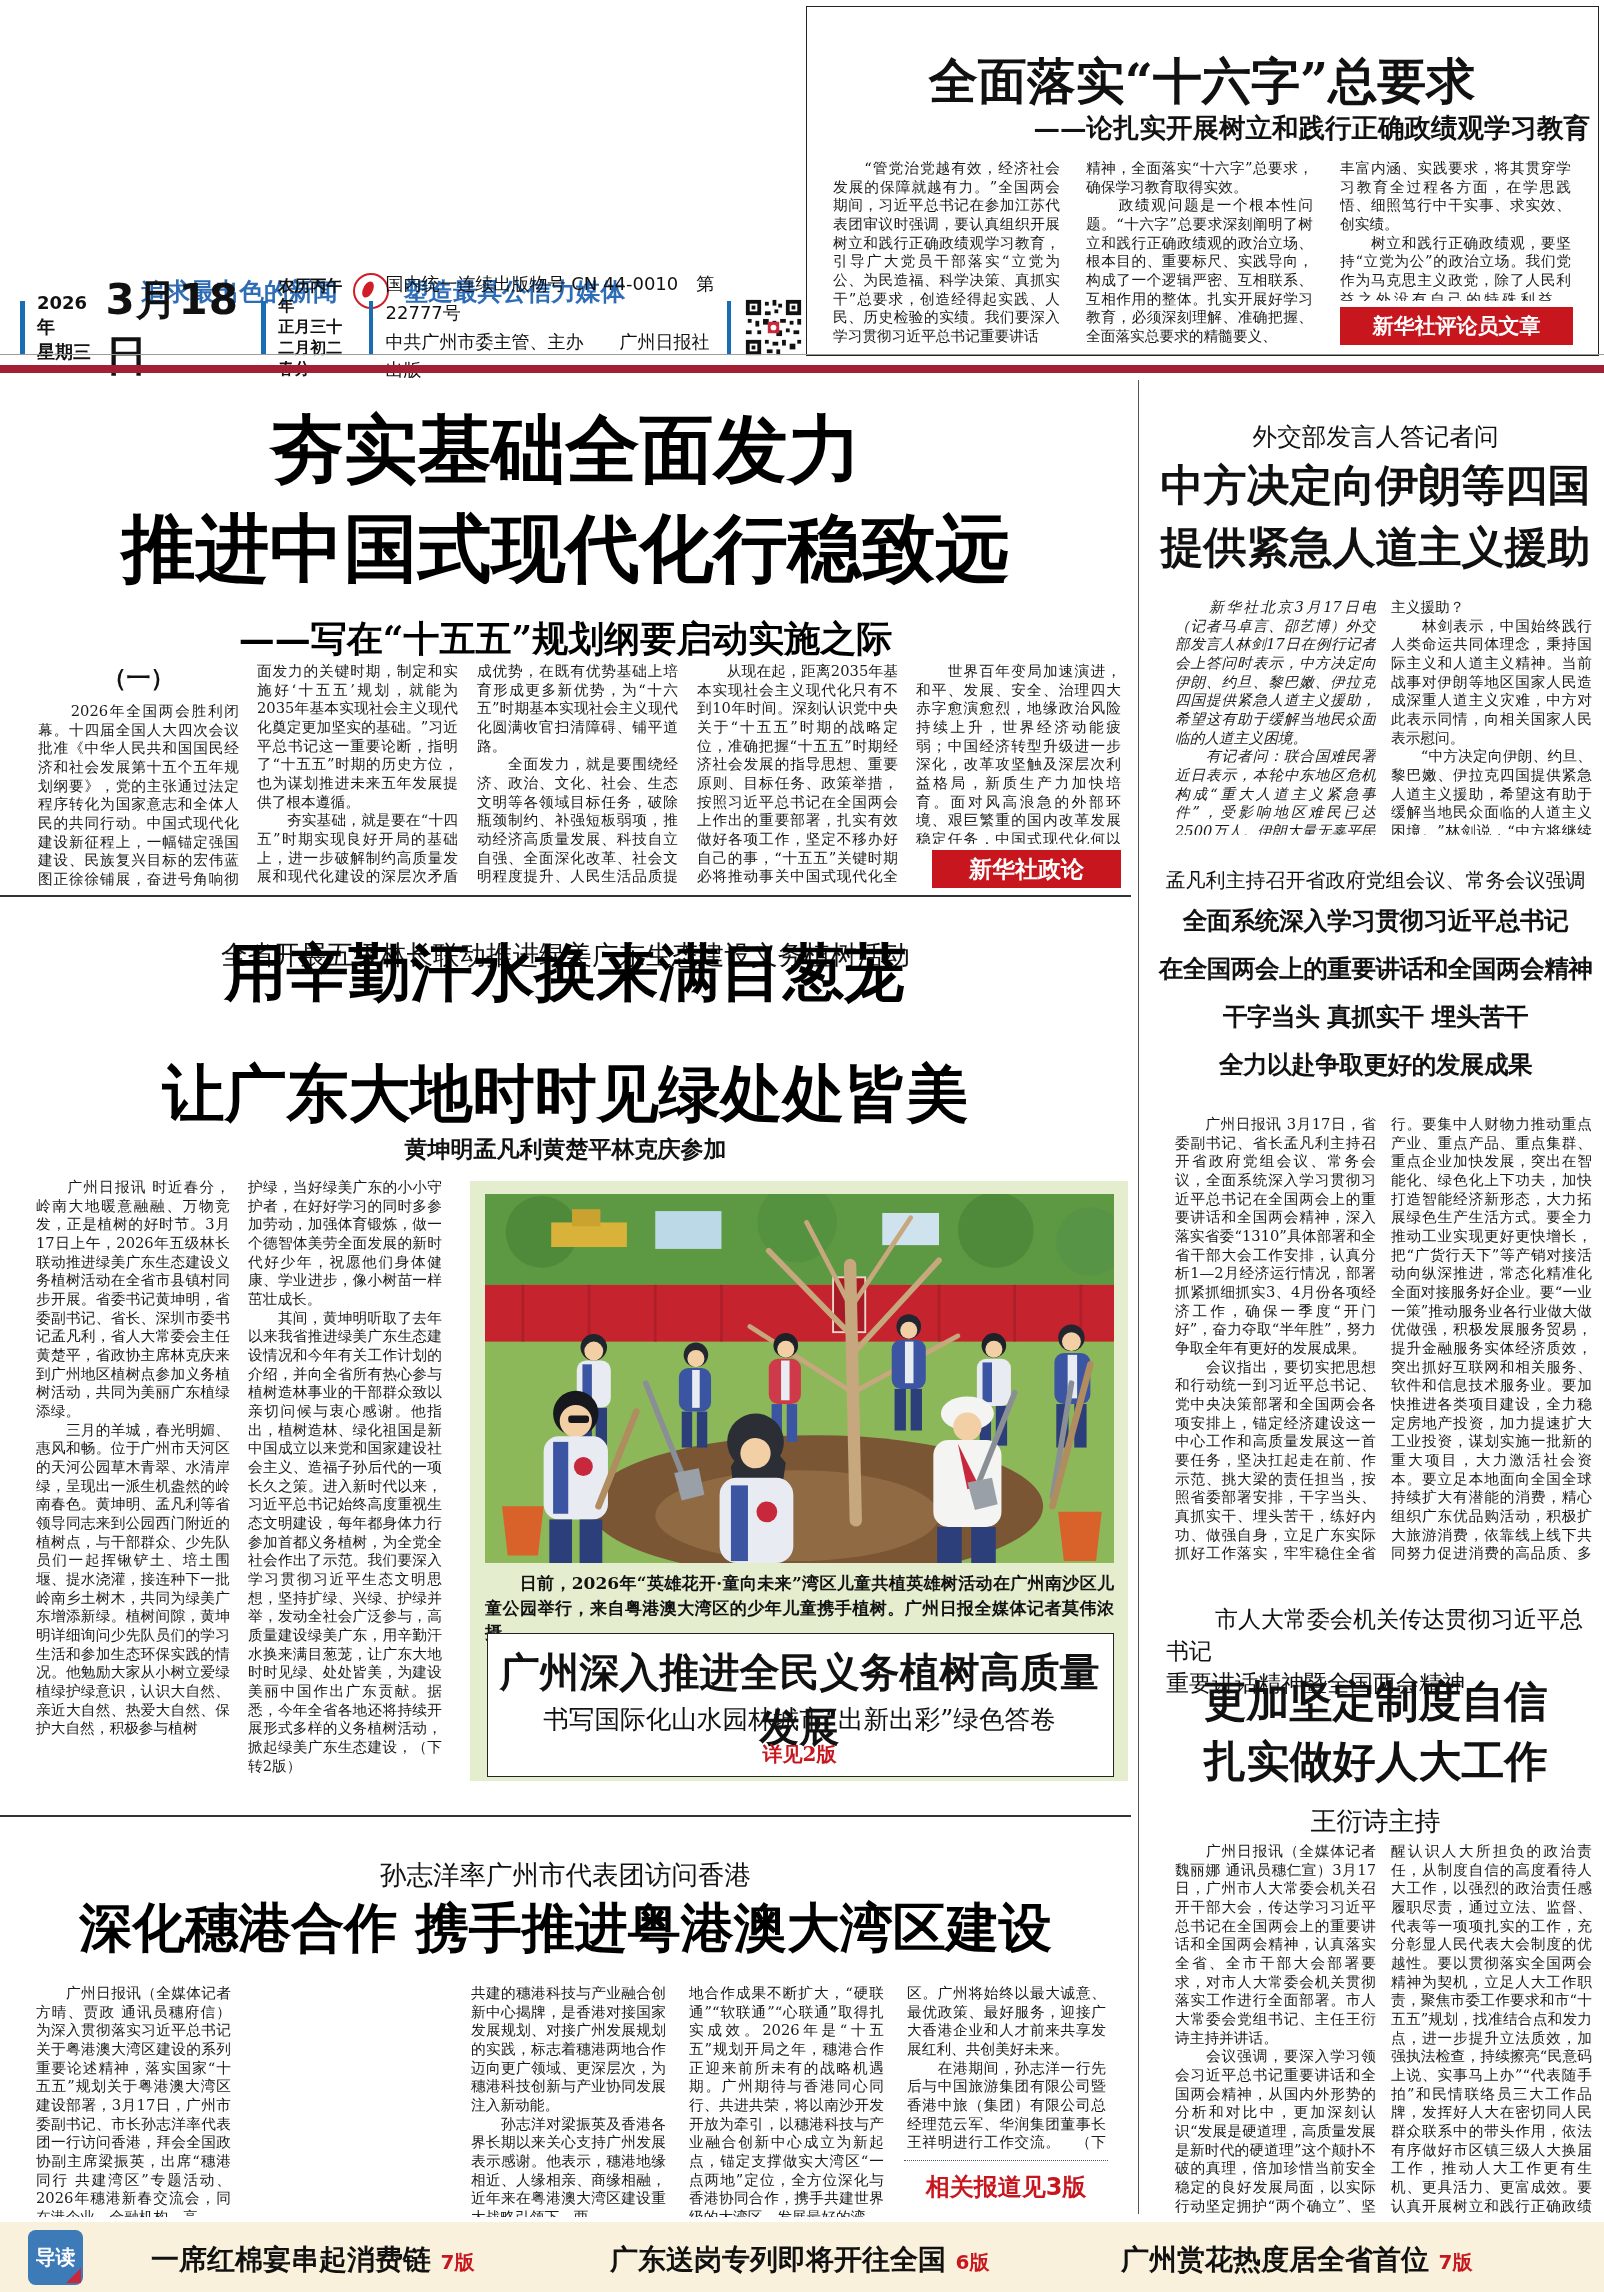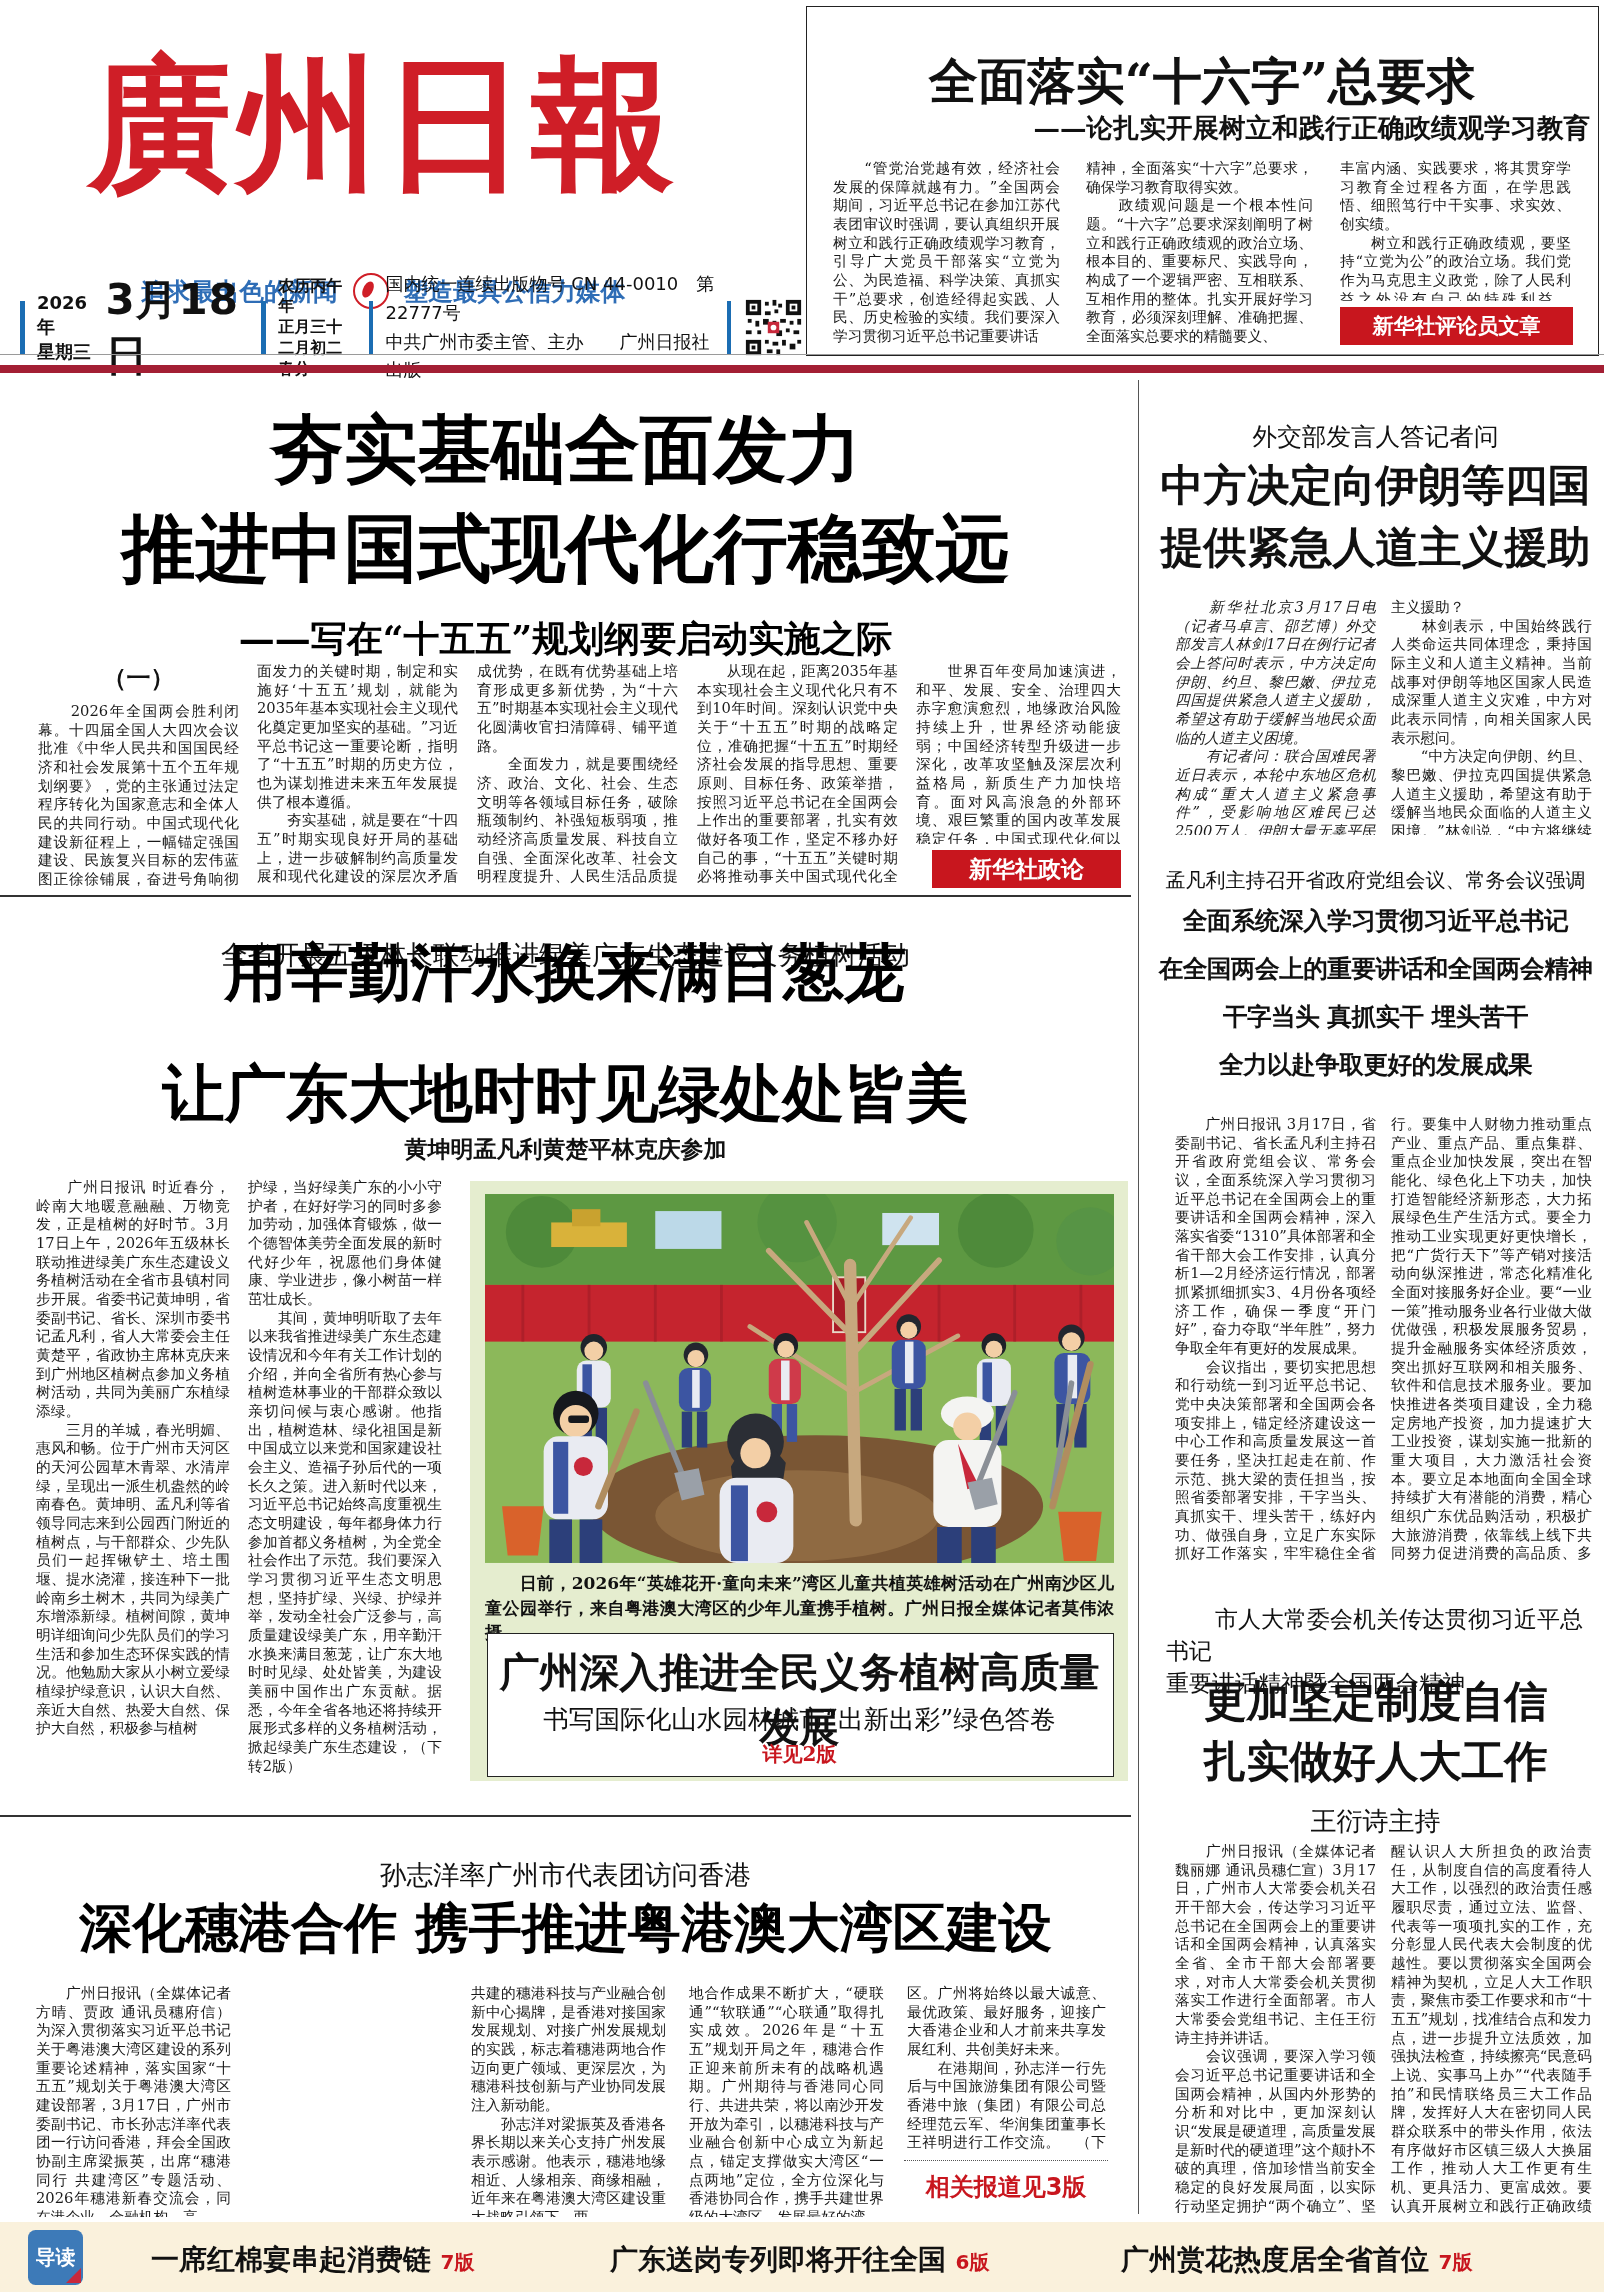--- a/index.html
+++ b/index.html
@@ -54,21 +54,20 @@
     font-family:"DejaVu Serif",serif;transform:none;overflow:hidden;}
   .f-logo::after{content:"";position:absolute;right:1.9px;bottom:1.9px;width:0;height:0;
     border-left:15px solid transparent;border-bottom:15px solid #c8283b;}
   .dotted-note{border-top:1.9px dotted #555;}
 </style>
 </head>
 <body>
 
 <div id="page">
 
-  <div class="abs mast-title">廣州日報</div>
   <div class="abs tagline">
     <span>追求最出色的新闻</span>
     <span class="logo-circle"></span>
     <span>塑造最具公信力媒体</span>
   </div>
 
   <div class="abs datebar">
     <span class="bluebar"></span>
     <span class="yr">
       <span>2026年</span><br>

